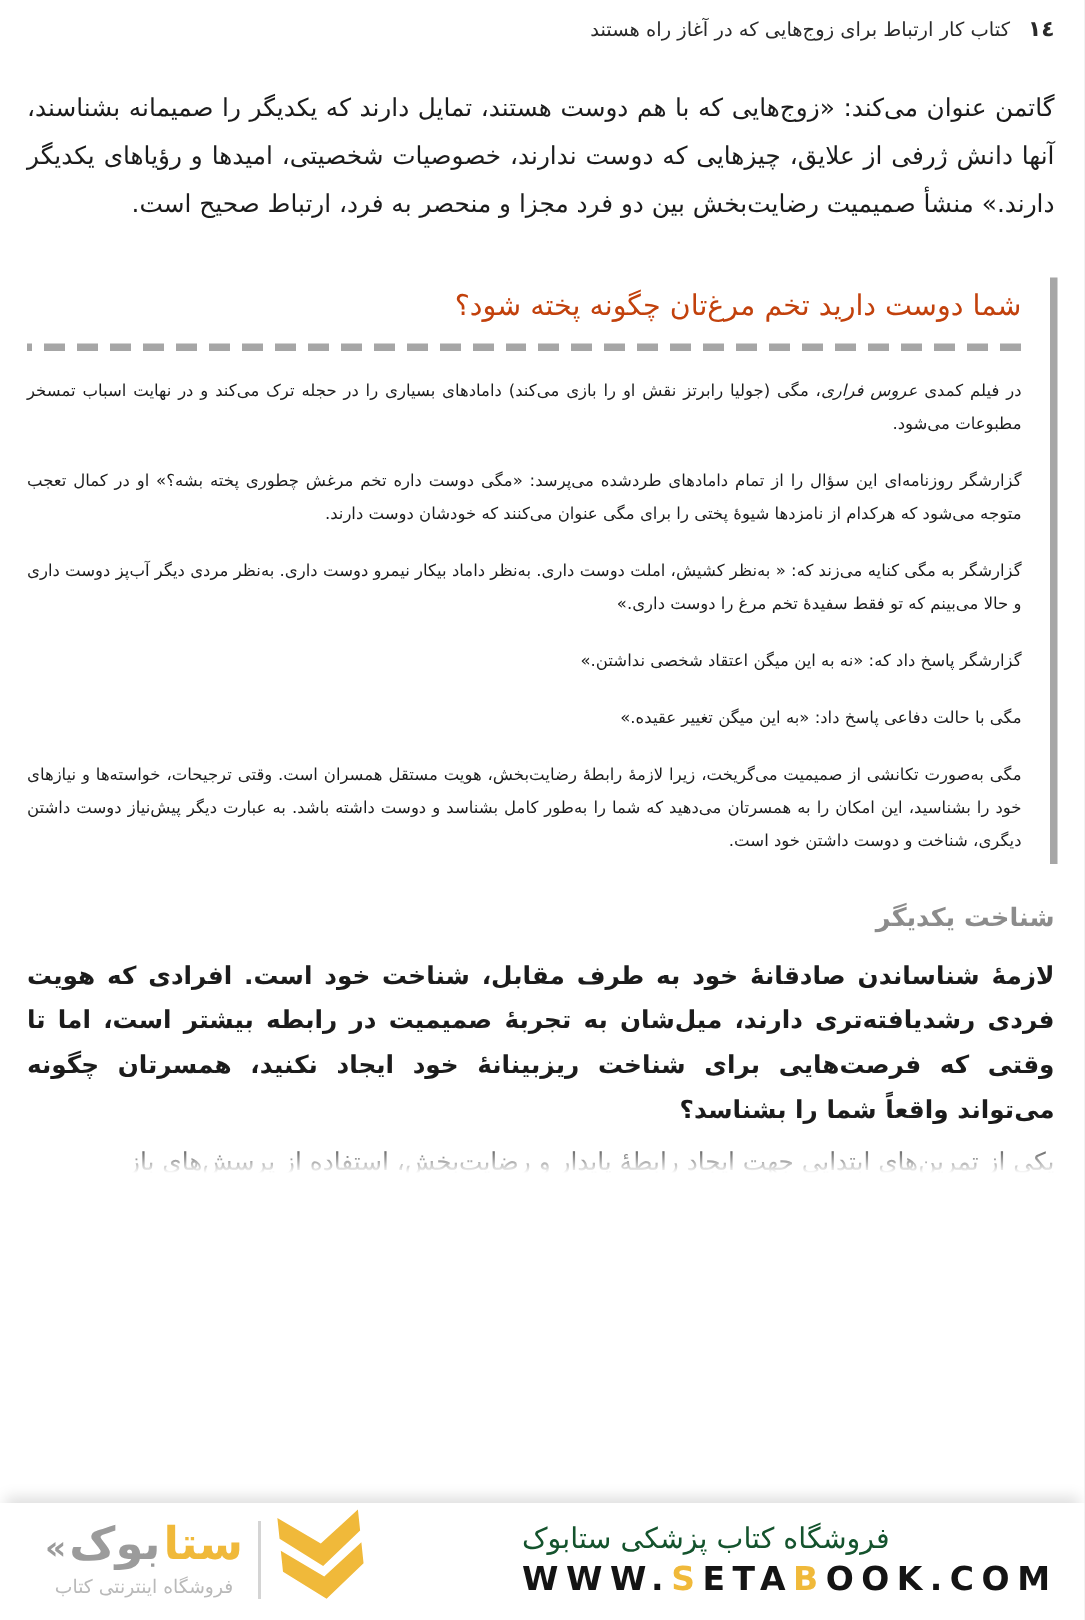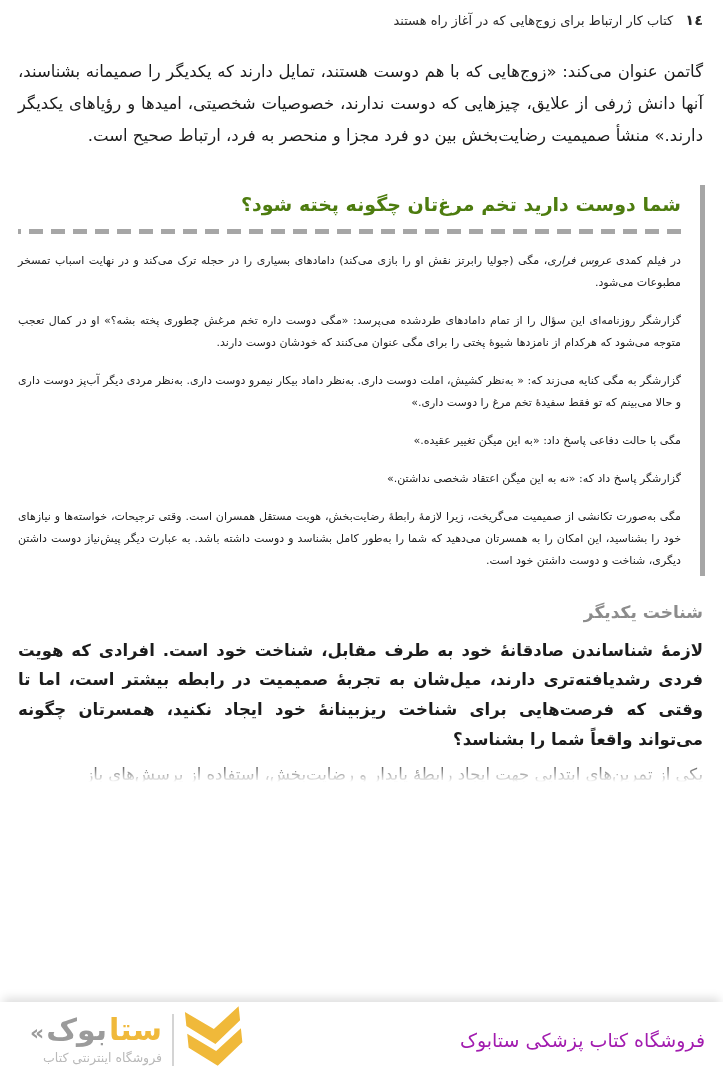--- a/index.html
+++ b/index.html
@@ -32,21 +32,21 @@
   .box {
     position: relative;
     margin: 32px 30px 0 18px;
     padding: 2px 12px 4px 0;
   }
   .box-bar {
     position: absolute; top: 0; bottom: 0; right: -12px;
     width: 5px; background: var(--bar-gray, #a8a8a8);
   }
   .box-title {
-    font-size: 19px; font-weight: bold; color: #4d7c0f;
+    font-size: 19px; font-weight: normal; color: #c2410c;
     padding: 6px 0 14px 0;
   }
   .dashed-rule {
     height: 5px; margin-bottom: 6px;
     background: repeating-linear-gradient(to left,
       var(--bar-gray, #a0a0a0) 0 14px, transparent 14px 22px);
   }
   .box p {
     margin-top: 16px;
     font-size: 11px; line-height: 2.0;
@@ -82,21 +82,21 @@
   
   .page-footer {
     position: absolute; left: 0; right: 0; bottom: 0;
     height: 78px; background: #ffffff;
     box-shadow: 0 -7px 9px -3px rgba(0,0,0,0.13);
     display: flex; align-items: center; justify-content: space-between;
     padding: 4px 18px 6px 30px;
   }
   .footer-text { text-align: left; }
   .store-name {
-    font-size: 19px; color: #a21caf;
+    font-size: 19px; color: #14532d;
     text-align: left; direction: rtl;
   }
   .website {
     direction: ltr; margin-top: 4px;
     font-family: "DejaVu Sans", sans-serif;
     font-size: 22px; font-weight: bold; letter-spacing: 5px;
     color: #141414; white-space: nowrap;
   }
   .seg-yellow { color: var(--brand-yellow, #f0b93a); }
   
@@ -107,21 +107,21 @@
   .logo-words { text-align: right; }
   .wordmark {
     direction: ltr; display: flex; align-items: baseline; gap: 2px;
     font-size: 30px; font-weight: bold; line-height: 1;
   }
   .wm-mark  { color: var(--logo-gray, #9b9b9b); font-size: 22px; }
   .wm-end   { color: var(--logo-gray, #9b9b9b); }
   .wm-start { color: var(--brand-yellow, #f0b93a); }
   .logo-subtitle {
     margin-top: 5px; font-size: 12.5px;
-    color: #b9b9b9; direction: rtl; text-align: right;
+    color: #b9b9b9; direction: rtl; text-align: center;
   }
   .logo-divider { width: 2px; height: 52px; background: #d4d4d4; }
   .logo-emblem { transform: rotate(-6deg); }
 </style>
 </head>
 <body>
 
 <div class="page" style="--brand-yellow: #F0B93A; --logo-gray: #9B9B9B; --heading-gray: #8C8C8C; --bar-gray: #A6A6A6; --text: #1C1C1C;">
 
   <header class="page-header">
@@ -133,38 +133,39 @@
 
   <section class="box">
     <div class="box-bar"></div>
     <h2 class="box-title">شما دوست دارید تخم مرغ‌تان چگونه پخته شود؟</h2>
     <div class="dashed-rule"></div>
 
     <p><span>در فیلم کمدی </span><span class="italic">عروس فراری</span><span>، مگی (جولیا رابرتز نقش او را بازی می‌کند) دامادهای بسیاری را در حجله ترک می‌کند و در نهایت اسباب تمسخر مطبوعات می‌شود.</span></p>
 
     <p>گزارشگر روزنامه‌ای این سؤال را از تمام دامادهای طردشده می‌پرسد: «مگی دوست داره تخم مرغش چطوری پخته بشه؟» او در کمال تعجب متوجه می‌شود که هرکدام از نامزدها شیوهٔ پختی را برای مگی عنوان می‌کنند که خودشان دوست دارند.</p>
     <p>گزارشگر به مگی کنایه می‌زند که: « به‌نظر کشیش، املت دوست داری. به‌نظر داماد بیکار نیمرو دوست داری. به‌نظر مردی دیگر آب‌پز دوست داری و حالا می‌بینم که تو فقط سفیدهٔ تخم مرغ را دوست داری.»</p>
+    <p>گزارشگر پاسخ داد که: «نه به این میگن اعتقاد شخصی نداشتن.»</p>
     <p>مگی با حالت دفاعی پاسخ داد: «به این میگن تغییر عقیده.»</p>
-    <p>گزارشگر پاسخ داد که: «نه به این میگن اعتقاد شخصی نداشتن.»</p>
     <p>مگی به‌صورت تکانشی از صمیمیت می‌گریخت، زیرا لازمهٔ رابطهٔ رضایت‌بخش، هویت مستقل همسران است. وقتی ترجیحات، خواسته‌ها و نیازهای خود را بشناسید، این امکان را به همسرتان می‌دهید که شما را به‌طور کامل بشناسد و دوست داشته باشد. به عبارت دیگر پیش‌نیاز دوست داشتن دیگری، شناخت و دوست داشتن خود است.</p>
   </section>
 
   <h2 class="section-heading">شناخت یکدیگر</h2>
 
   <p class="section-para">لازمهٔ شناساندن صادقانهٔ خود به طرف مقابل، شناخت خود است. افرادی که هویت فردی رشدیافته‌تری دارند، میل‌شان به تجربهٔ صمیمیت در رابطه بیشتر است، اما تا وقتی که فرصت‌هایی برای شناخت ریزبینانهٔ خود ایجاد نکنید، همسرتان چگونه می‌تواند واقعاً شما را بشناسد؟</p>
 
   <div class="cutoff-wrap">
     <p>یکی از تمرین‌های ابتدایی جهت ایجاد رابطهٔ پایدار و رضایت‌بخش، استفاده از پرسش‌های باز</p>
     <div class="cutoff-fade"></div>
   </div>
 
   <footer class="page-footer">
 
     <div class="footer-text">
       <div class="store-name">فروشگاه کتاب پزشکی ستابوک</div>
+      <div class="website"><span>WWW.</span><span class="seg-yellow">S</span><span>ETA</span><span class="seg-yellow">B</span><span>OOK.COM</span></div>
     </div>
 
     <div class="logo">
       <div class="logo-words">
         <div class="wordmark">
           <span class="wm-mark">«</span>
           <span class="wm-end">بوک</span>
           <span class="wm-start">ستا</span>
         </div>
         <div class="logo-subtitle">فروشگاه اینترنتی کتاب</div>

